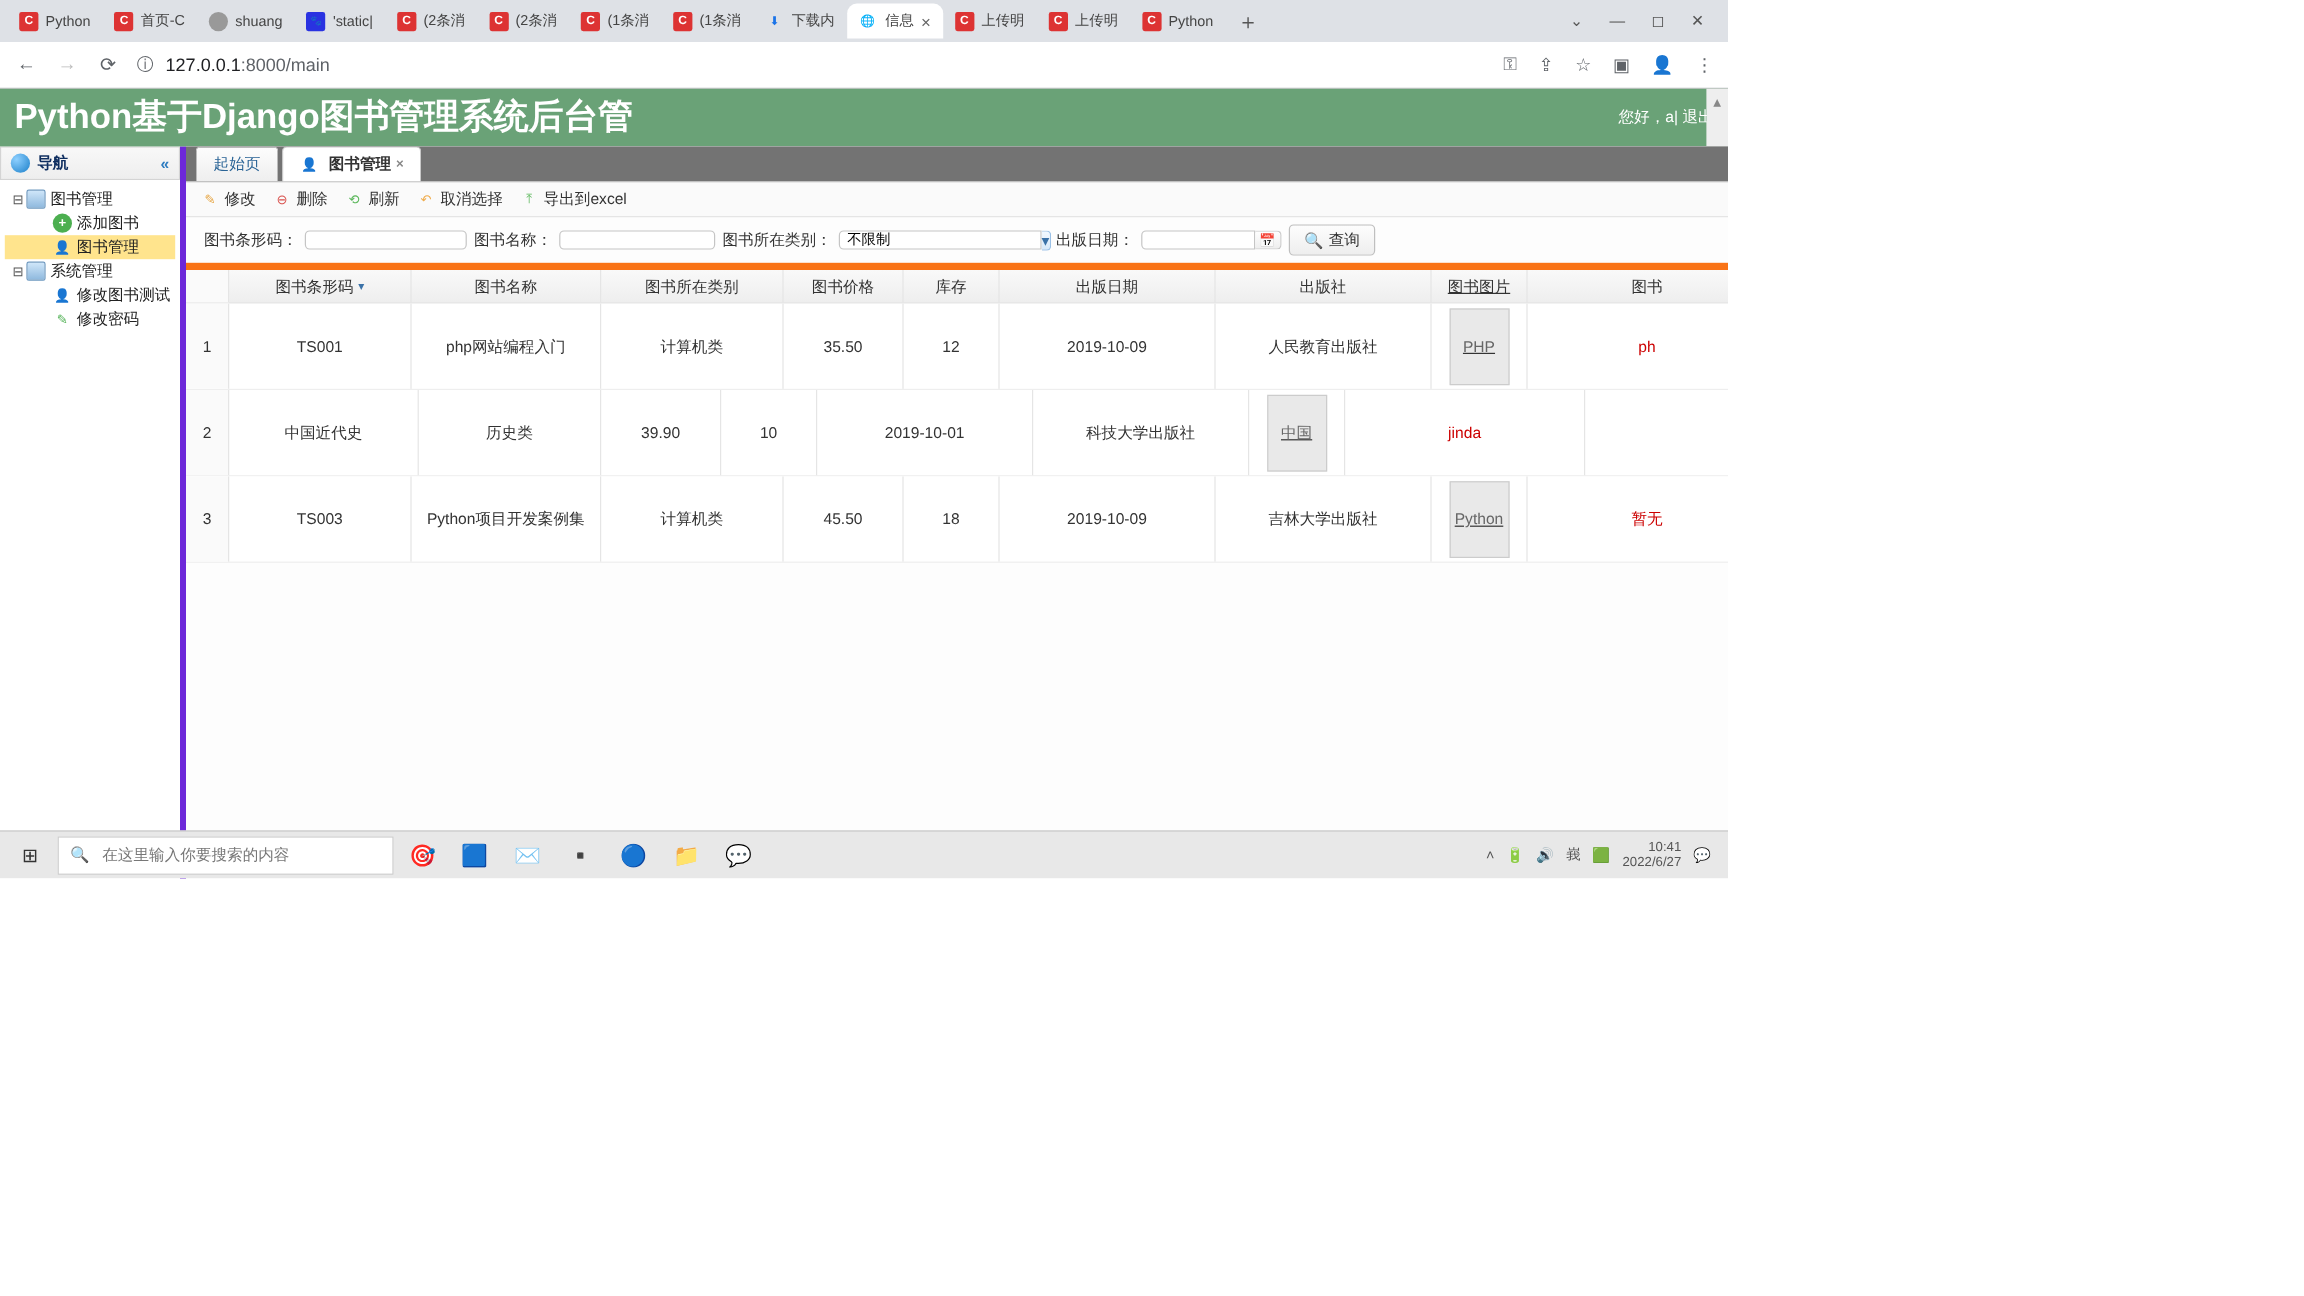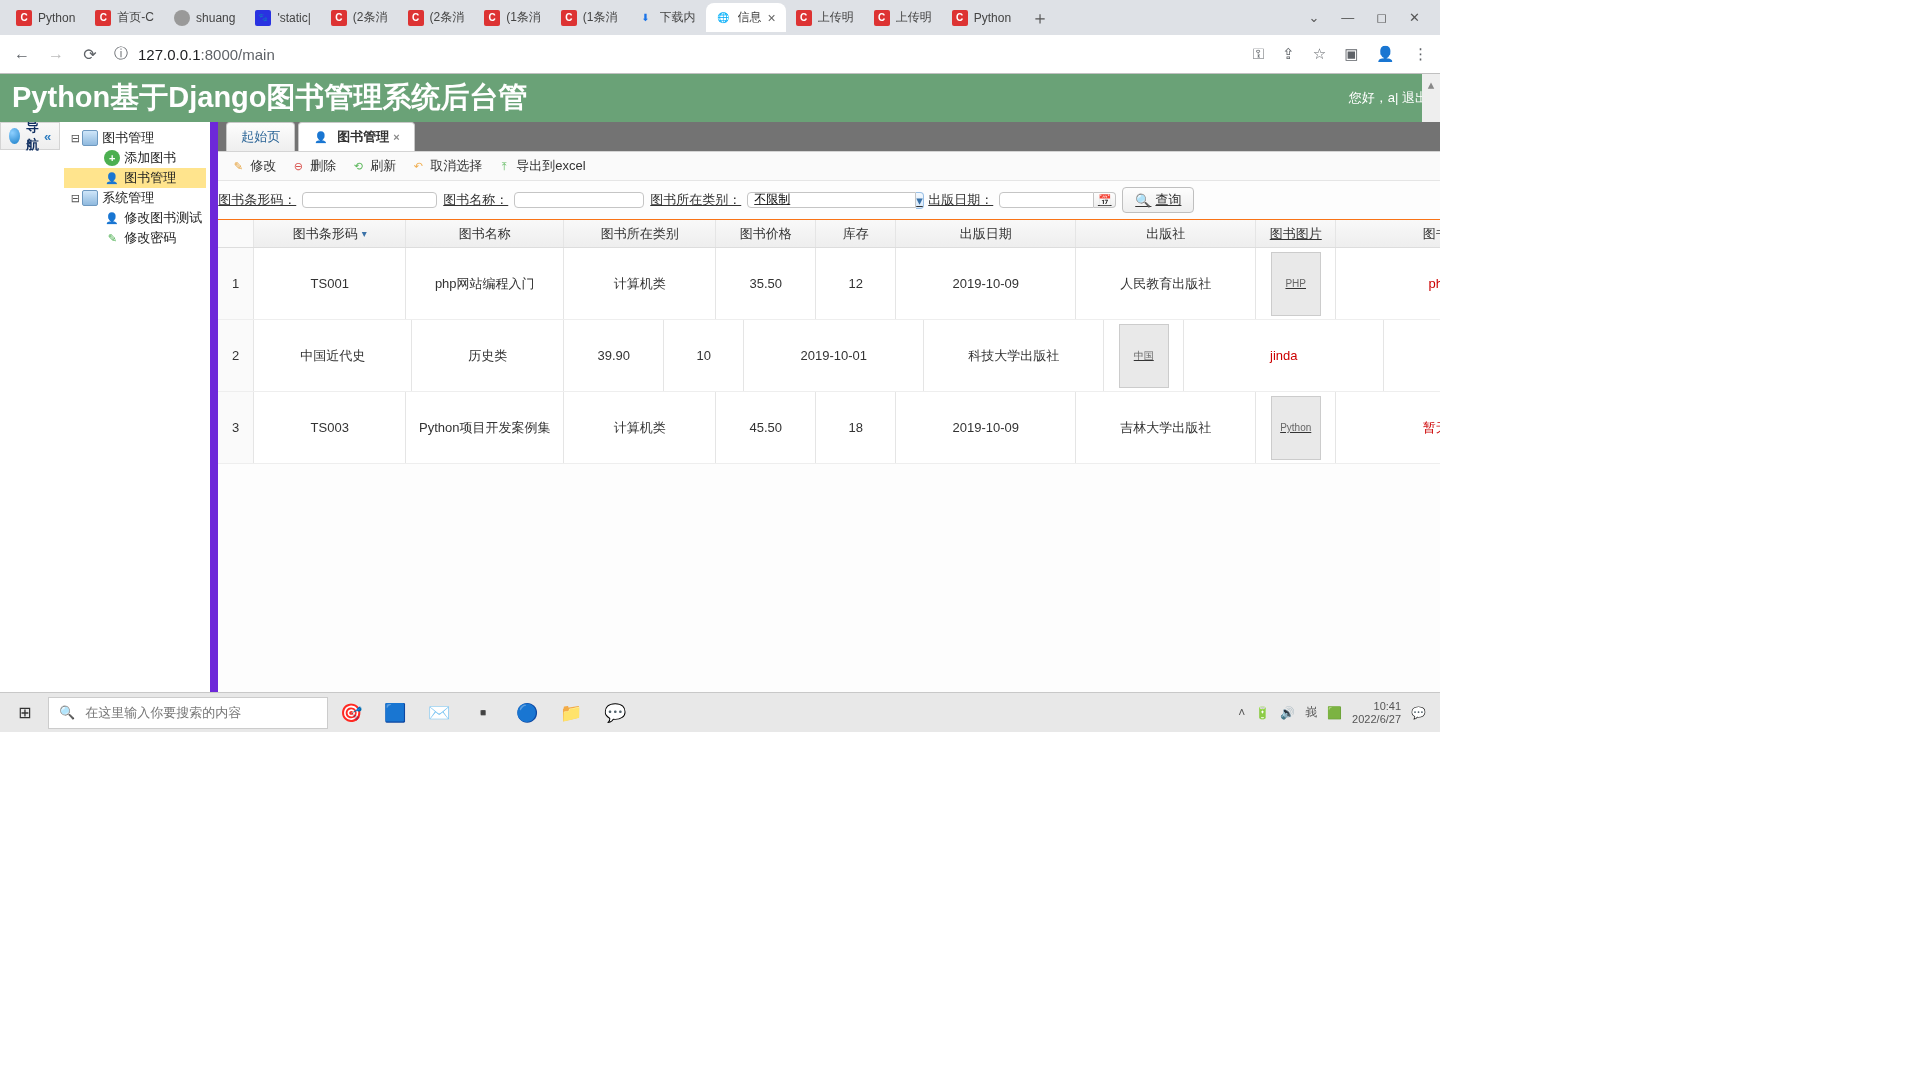--- a/index.html
+++ b/index.html
@@ -34,21 +34,21 @@
 
 
 .app-header { background: #6aa277; height: 48px; display: flex; align-items: center; padding: 0 12px; color: #fff; }
 .app-title { font-size: 29px; font-weight: bold; }
 .app-user { margin-left: auto; font-size: 13px; }
 .app-user a { color: #fff; text-decoration: none; }
 .scroll-stub { width: 18px; height: 48px; background: #eee; position: absolute; right: 0; top: 0; display: flex; align-items: flex-start; justify-content: center; padding-top: 3px; color: #888;}
 
 
 .app-body { display: flex; height: 684px; }
-.sidebar { width: 222px; border-right: 8px solid #6d28d9; background: #fff; display: flex; }
+.sidebar { width: 222px; border-right: 5px solid #6d28d9; background: #fff; display: flex; flex-direction: column; }
 .side-title { background: linear-gradient(#f8f8f8,#eee); border: 1px solid #d4d4d4; height: 28px; display: flex; align-items: center; padding: 0 8px; font-size: 13px; font-weight: bold; color: #0e2d5f; }
 .side-title .globe { width: 16px; height: 16px; border-radius: 50%; background: radial-gradient(circle at 30% 30%, #8ed0ff, #1a7fc9); margin-right: 6px; }
 .side-title .collapse { margin-left: auto; color: #2d7cc0; }
 .tree { padding: 6px 4px; font-size: 13px; color: #222; }
 .tree-row { display: flex; align-items: center; height: 20px; padding: 0 4px; cursor: pointer; white-space: nowrap; }
 .tree-row.selected { background: #ffe48d; }
 .tree-row .exp { width: 14px; text-align: center; color: #555; font-size: 11px; }
 .tree-row .ind2 { width: 36px; }
 .ticon { width: 16px; height: 16px; margin-right: 4px; display: inline-flex; align-items: center; justify-content: center; font-size: 11px; }
 .ticon.pc { background: linear-gradient(#cfe6f9,#8fb9de); border: 1px solid #6e99c0; border-radius: 2px; }
@@ -65,21 +65,21 @@
 
 .toolbar { display: flex; align-items: center; gap: 14px; padding: 5px 12px; border-bottom: 1px solid #e5e5e5; background: #fafafa; }
 .tbtn { display: flex; align-items: center; gap: 4px; cursor: pointer; color: #333; font-size: 13px; }
 .tbtn .ic { width: 16px; height: 16px; display: inline-flex; align-items: center; justify-content: center; border-radius: 2px; font-size: 11px; }
 .ic.edit { color: #e6a23c; }
 .ic.del { color: #d9534f; }
 .ic.refresh { color: #5cb85c; }
 .ic.undo { color: #f0ad4e; }
 .ic.export { color: #5cb85c; }
 
-.searchbar { display: flex; align-items: center; gap: 6px; padding: 6px 0; border-bottom: 1px solid #f97316; color: #333; font-size: 13px; text-decoration: underline; }
+.searchbar { display: flex; align-items: center; gap: 6px; padding: 6px 15px; border-bottom: 6px solid #f97316; color: #333; font-size: 13px; }
 .sbox { height: 16px; border: 1px solid #c5c5c5; border-radius: 4px; padding: 0 6px; font-size: 12px; }
 .sbox.sm { width: 135px; }
 .sbox.md { width: 130px; }
 .combo { width: 175px; display: flex; }
 .combo input { flex: 1; border-radius: 4px 0 0 4px; }
 .combo .drop { width: 20px; background: linear-gradient(#f3f9ff,#d7e8f9); border: 1px solid #9ac0e6; border-left: none; border-radius: 0 4px 4px 0; display: flex; align-items: center; justify-content: center; color: #3b72a8; }
 .datebox { display: flex; }
 .datebox input { width: 95px; border-radius: 4px 0 0 4px; }
 .datebox .cal { width: 22px; background: linear-gradient(#fefefe,#eee); border: 1px solid #c5c5c5; border-left: none; border-radius: 0 4px 4px 0; display: flex; align-items: center; justify-content: center; font-size: 11px; }
 .qbtn { height: 26px; padding: 0 12px; border: 1px solid #bfbfbf; border-radius: 4px; background: linear-gradient(#fdfdfd,#eee); display: flex; align-items: center; gap: 4px; cursor: pointer; }
@@ -93,21 +93,21 @@
 .gc.c1 { width: 152px; }
 .gc.c2 { width: 158px; }
 .gc.c3 { width: 152px; }
 .gc.c4 { width: 100px; }
 .gc.c5 { width: 80px; }
 .gc.c6 { width: 180px; }
 .gc.c7 { width: 180px; }
 .gc.c8 { width: 80px; text-decoration: underline; }
 .gc.c9 { width: 200px; color: #c00; }
 .sort-ind { color: #3b72a8; font-size: 10px; margin-left: 4px; }
-.thumb { width: 50px; height: 64px; background: #e9e9e9; border: 1px solid #ccc; display: flex; align-items: center; justify-content: center; font-size: 10px; color: #666; }
+.thumb { width: 50px; height: 64px; background: #e9e9e9; border: 1px solid #ccc; display: flex; align-items: center; justify-content: center; font-size: 13px; color: #666; }
 
 
 .taskbar { position: absolute; bottom: 0; left: 0; width: 1440px; height: 40px; background: #e8e8e8; border-top: 1px solid #c8c8c8; display: flex; align-items: center; padding: 0 6px; gap: 4px; }
 .start { width: 38px; height: 32px; display: flex; align-items: center; justify-content: center; font-size: 16px; color: #333; cursor: pointer; }
 .search-box { flex: 0 0 280px; height: 32px; background: #fff; border: 1px solid #ccc; display: flex; align-items: center; padding: 0 10px; color: #777; gap: 10px; }
 .tb-icon { width: 40px; height: 32px; display: flex; align-items: center; justify-content: center; font-size: 18px; cursor: pointer; }
 .tray { margin-left: auto; display: flex; align-items: center; gap: 10px; color: #555; font-size: 12px; padding-right: 8px; }
 .clock { text-align: right; line-height: 1.1; font-size: 11px; }
 </style>
 </head>

